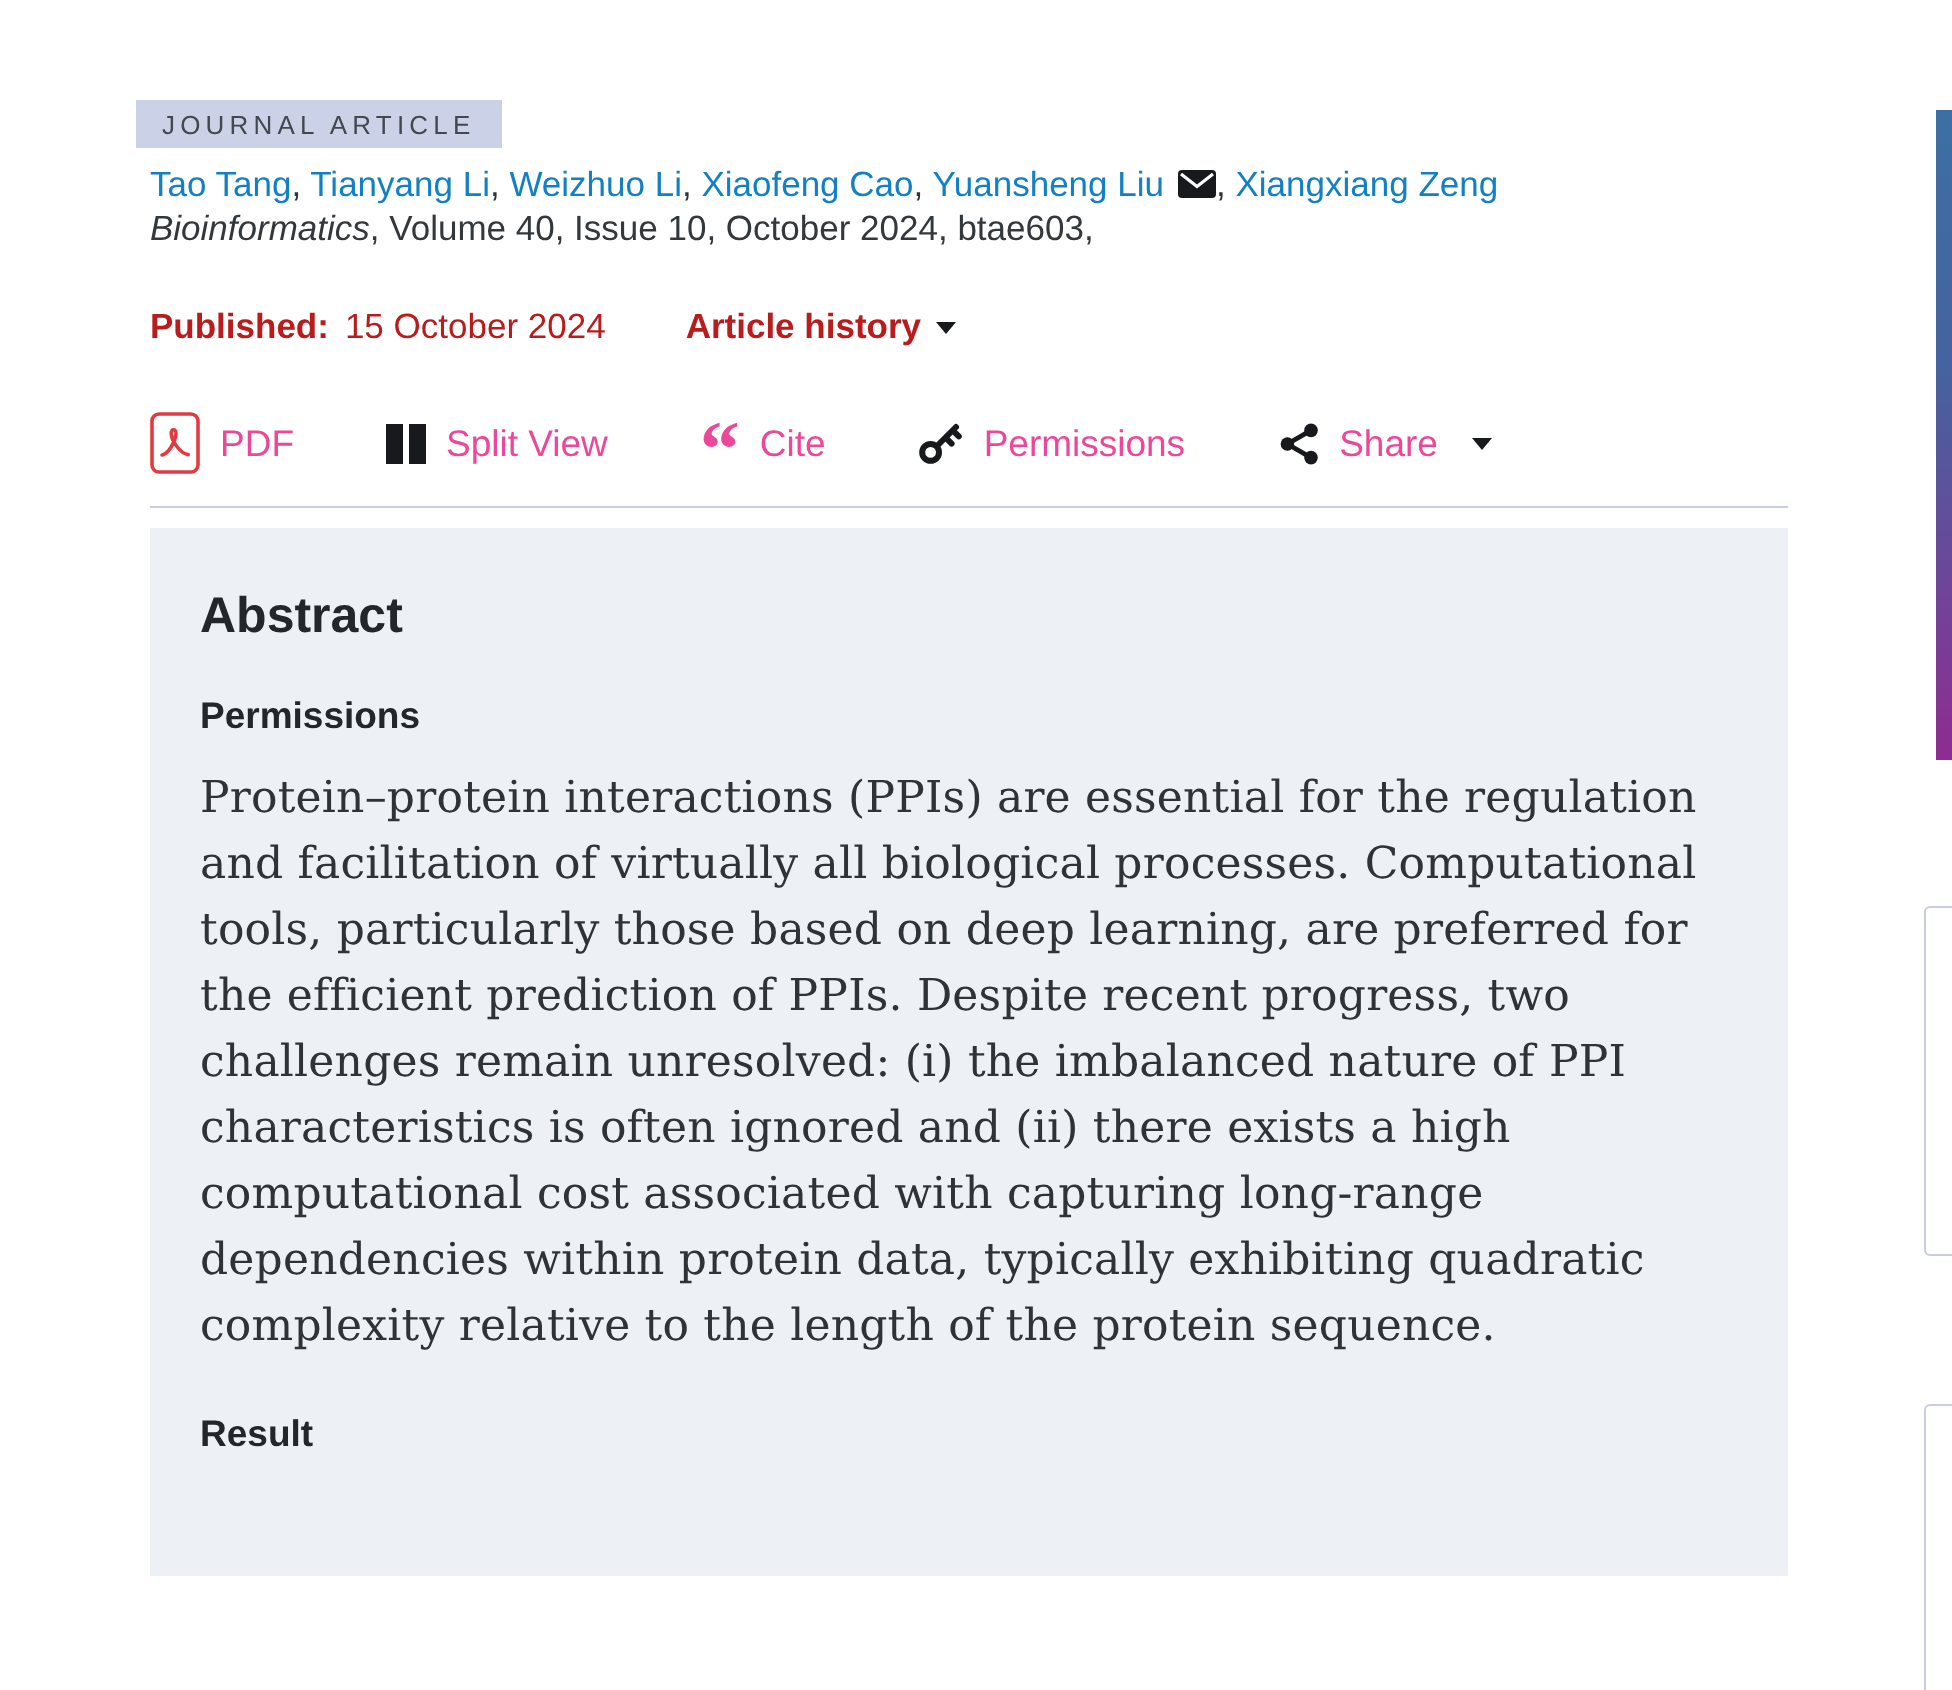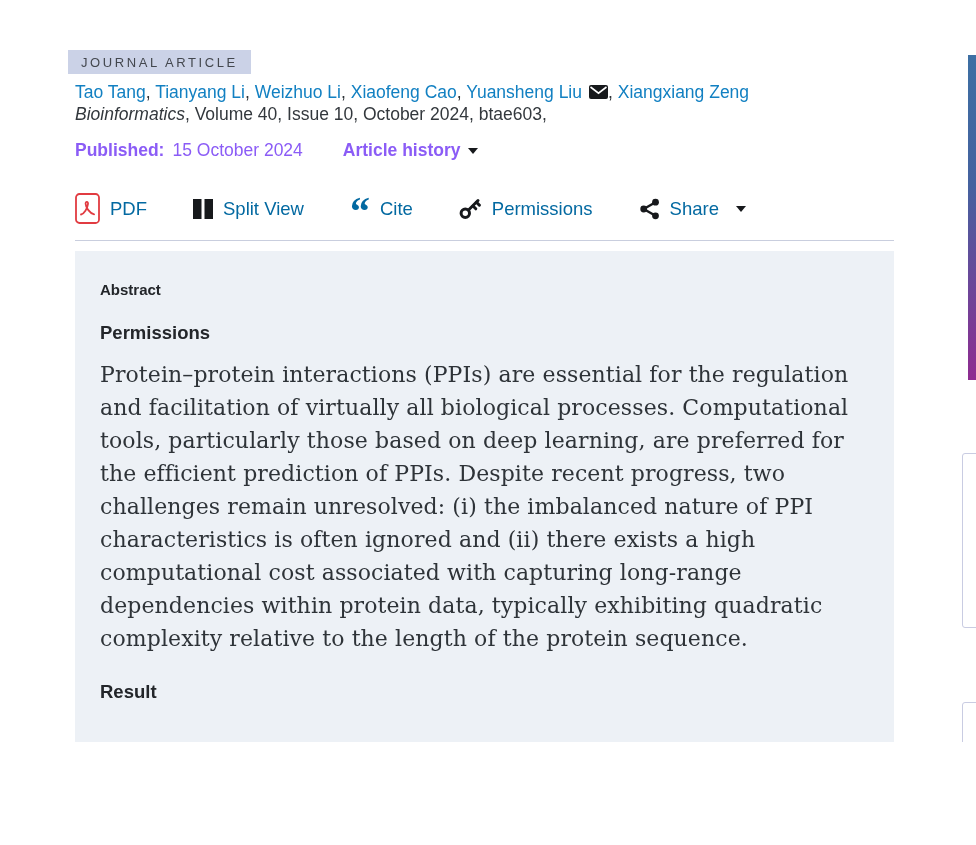--- a/index.html
+++ b/index.html
@@ -1,18 +1,18 @@
 <!DOCTYPE html>
 <html><head>
 <meta charset="utf-8">
 <style>
   * { margin:0; padding:0; box-sizing:border-box; }
   html,body { background:#ffffff; }
   .canvas {
-    position:relative; width:976px; height:742px; background:#ffffff;
+    position:relative; width:976px; height:845px; background:#ffffff;
     overflow:hidden; font-family:"Liberation Sans", sans-serif; color:#23262a;
   }
   .main { position:absolute; left:75px; top:50px; width:819px; }
 
   
   .badge {
     display:inline-block; margin-left:-7px; background:#cbd2e7; color:#43474e;
     font-size:13px; letter-spacing:2.6px; padding:5px 13px 4px 13px; font-weight:400;
   }
 
@@ -28,42 +28,42 @@
   .authors a { color:#1280c2; text-decoration:none; }
   .mail-icon { display:inline-block; vertical-align:-1px; margin-left:7px; color:#17191c; }
 
   
   .cite-line { font-size:17.5px; color:#33383d; }
   .cite-line .journal { font-style:italic; }
   .doi-line { margin-top:11px; font-size:17.5px; }
   .doi-line a { color:#1280c2; text-decoration:none; }
 
   
-  .pub-line { margin-top:15px; font-size:17.5px; color:#8b5cf6; }
+  .pub-line { margin-top:28px; font-size:17.5px; color:#b91c1c; }
   .pub-line .bold { font-weight:700; }
   .pub-date { margin-left:8px; }
   .history { margin-left:40px; font-weight:700; cursor:pointer; }
   .caret {
     display:inline-block; width:0; height:0; margin-left:7px; vertical-align:2px;
     border-left:5px solid transparent; border-right:5px solid transparent;
     border-top:6px solid #17191c;
   }
 
   
   .toolbar { margin-top:32px; display:flex; align-items:center; gap:46px;
-             font-size:18.5px; color:#0369a1; padding-bottom:16px; }
+             font-size:18.5px; color:#ec4899; padding-bottom:16px; }
   .tool { display:flex; align-items:center; gap:10px; cursor:pointer; }
   .tool svg { display:block; }
   .quote-icon { font-family:"Liberation Serif", serif; font-weight:700; font-size:40px;
                 line-height:10px; height:20px; display:inline-block; position:relative; top:8px; }
   .divider { border-top:1px solid #c9cede; }
 
   
   .abstract-panel { margin-top:10px; background:#edf1f6; padding:30px 25px 60px 25px; min-height:450px; }
-  .abstract-h { font-size:15px; font-weight:700; color:#23262a; }
+  .abstract-h { font-size:25px; font-weight:700; color:#23262a; }
   .section-h { font-size:18.5px; font-weight:700; color:#23262a; margin-top:24px; }
   .abstract-p {
     margin-top:14px; font-family:"DejaVu Serif", serif; font-size:22px;
     line-height:33px; color:#2e3338; letter-spacing:0.1px;
   }
   .result-h { margin-top:26px; }
 
   
   .cover-strip {
     position:absolute; left:968px; top:55px; width:8px; height:325px;

